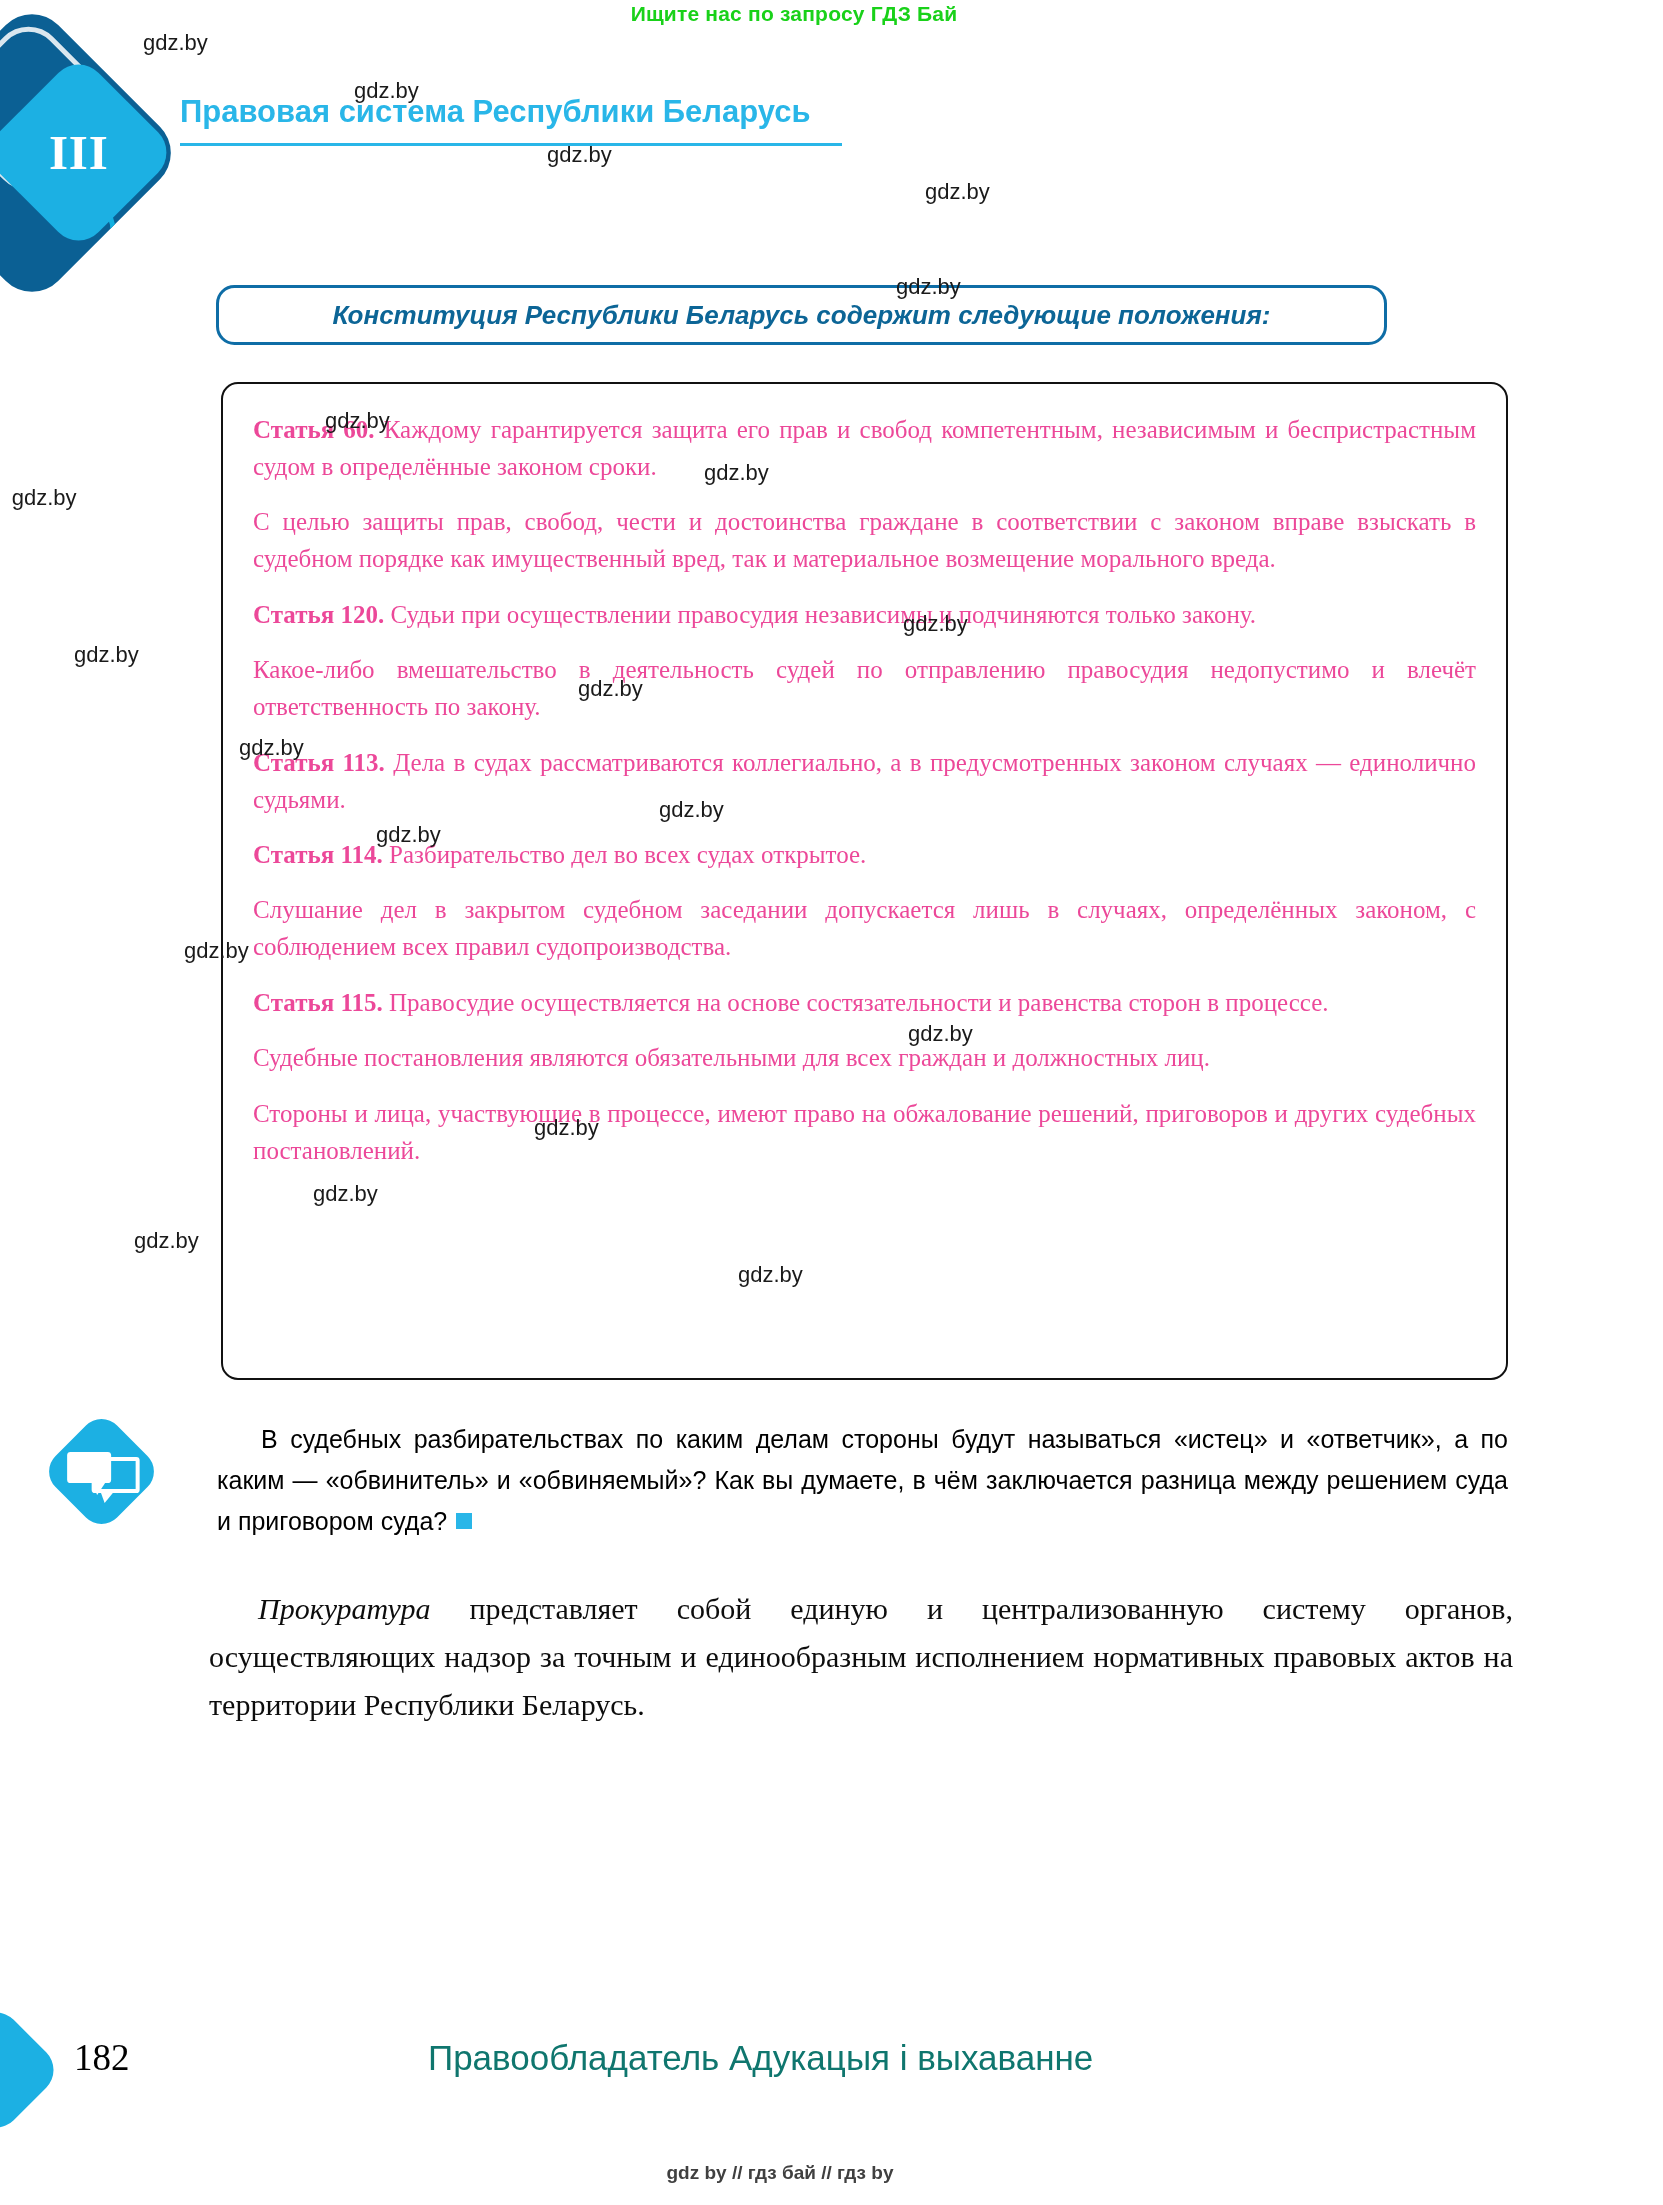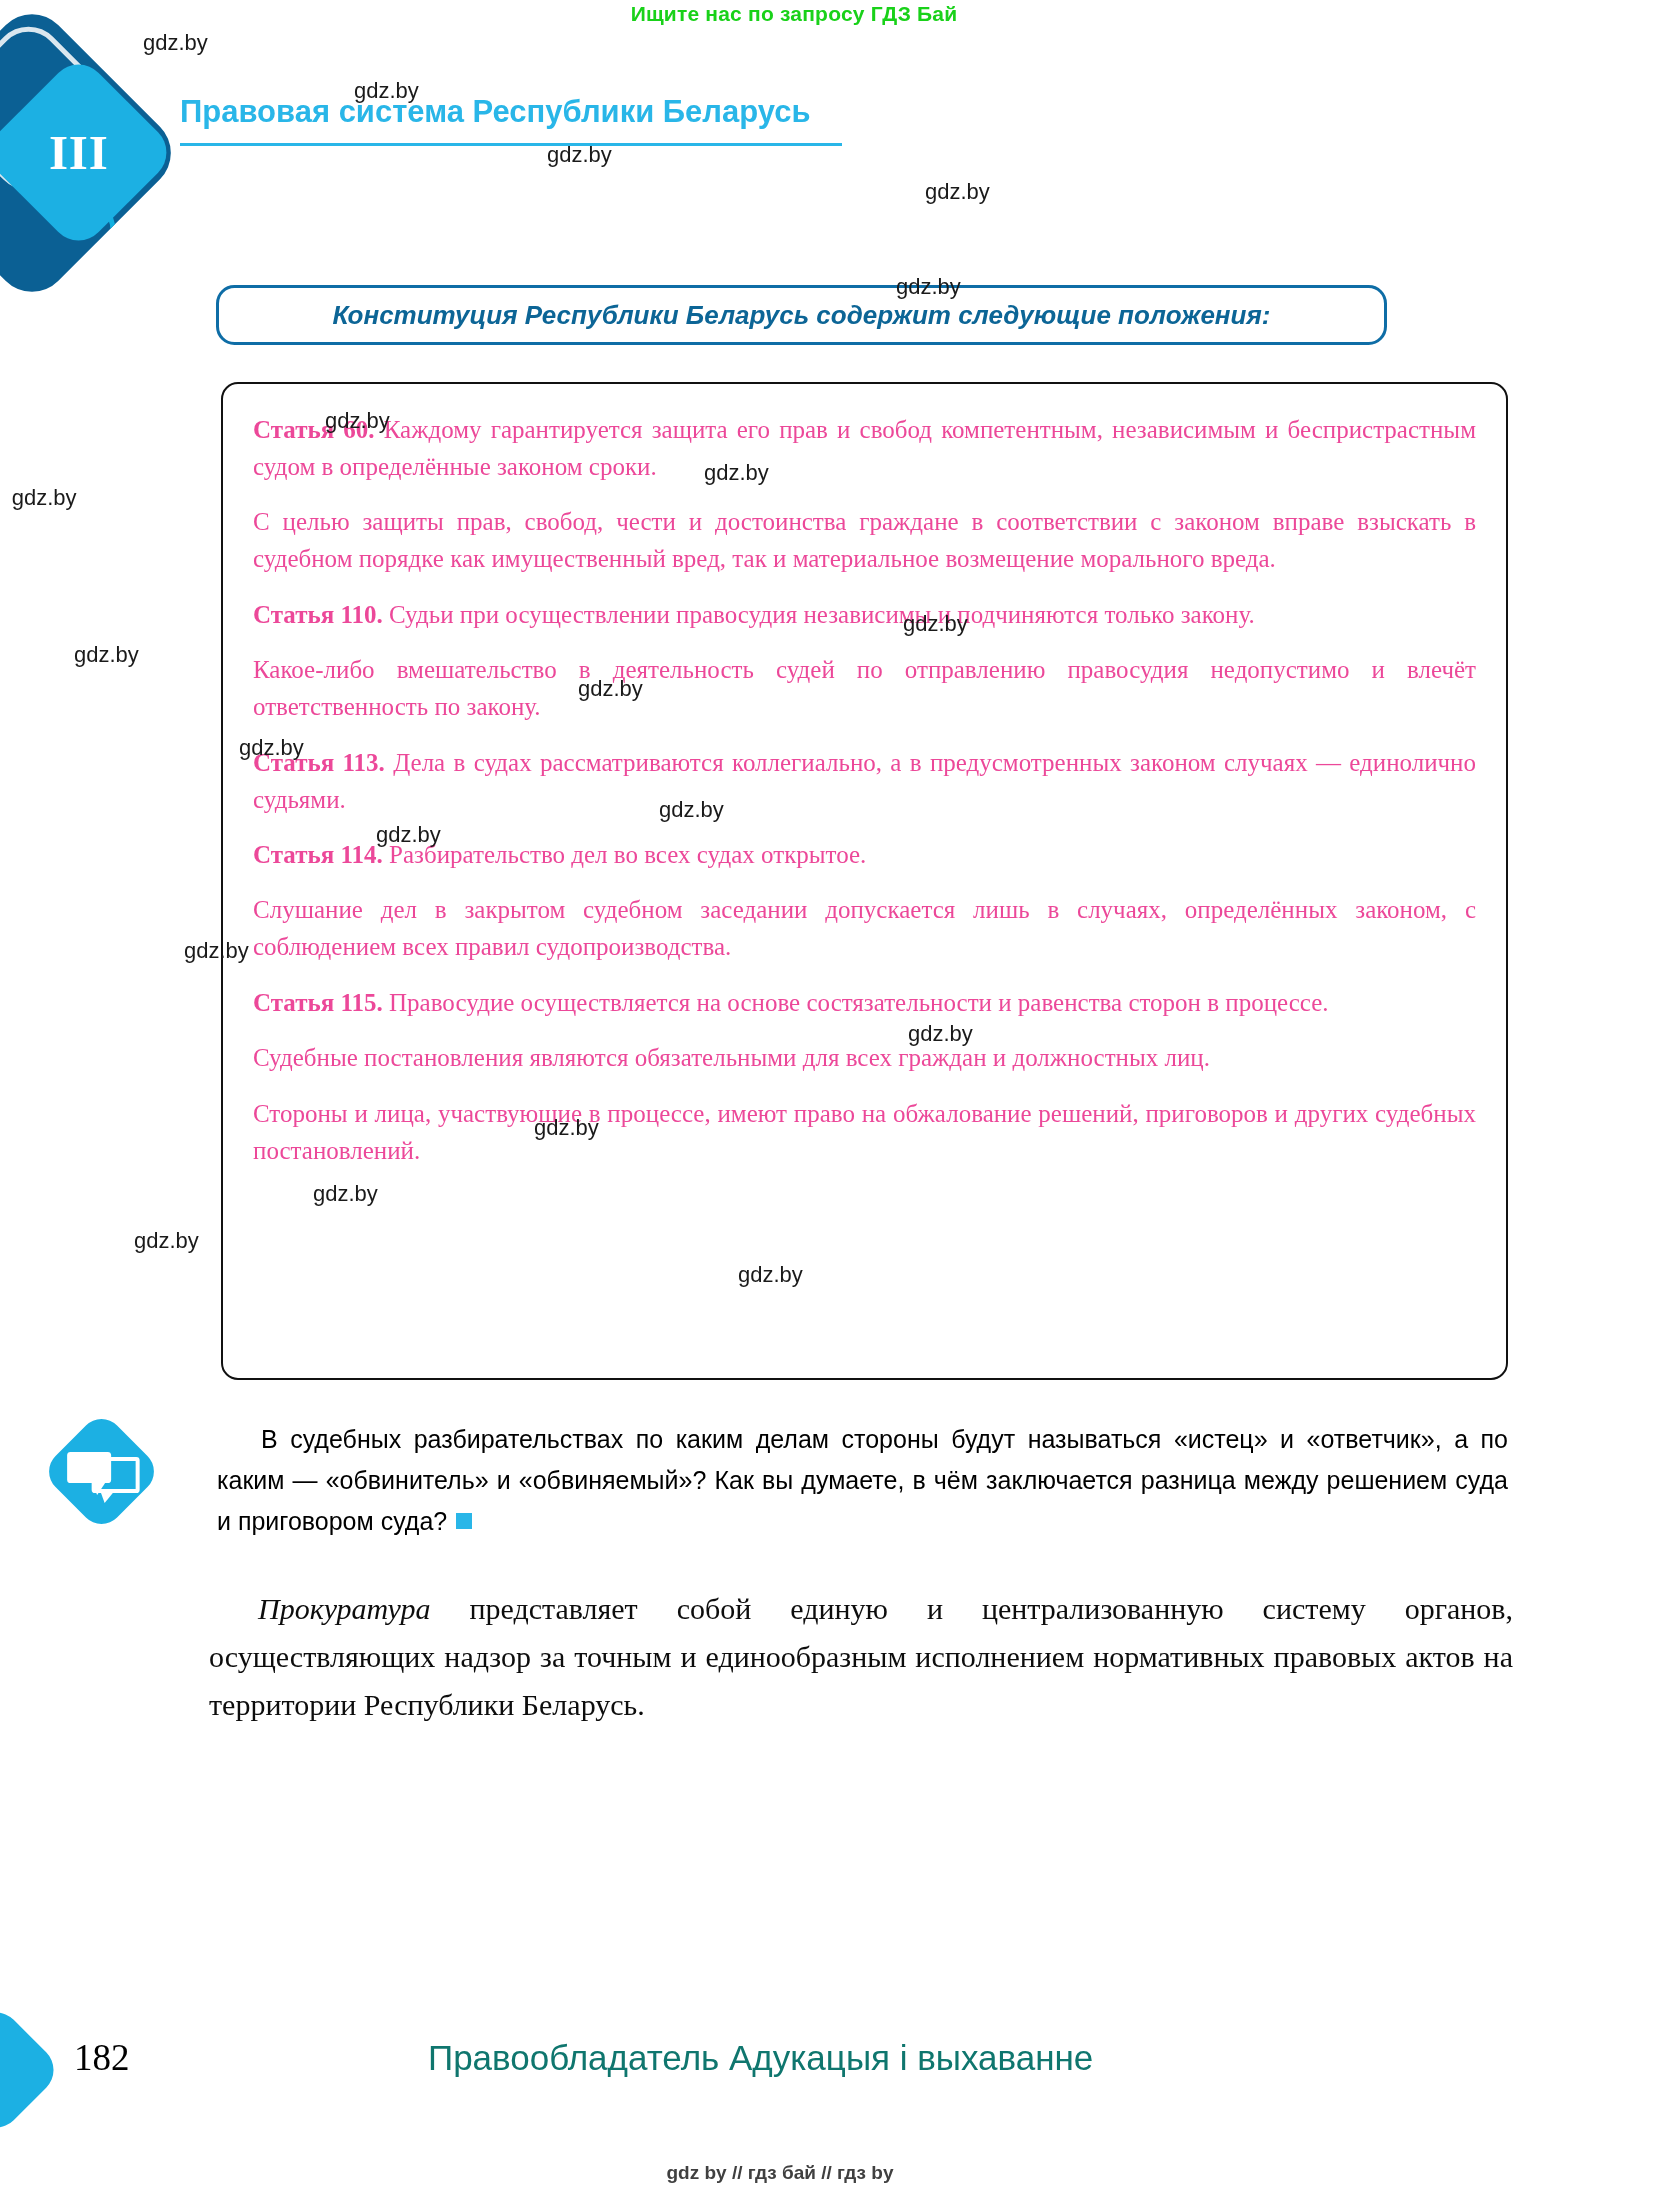--- a/index.html
+++ b/index.html
@@ -305,21 +305,21 @@
 </div>
 
 <div class="art-box">
   <p class="art-p">
     <b>Статья 60.</b><span> Каждому гарантируется защита его прав и свобод компетентным, независимым и беспристрастным судом в определённые законом сроки.</span>
   </p>
   <p class="art-p">
     <span>С целью защиты прав, свобод, чести и достоинства граждане в соответствии с законом вправе взыскать в судебном порядке как имущественный вред, так и материальное возмещение морального вреда.</span>
   </p>
   <p class="art-p spread">
-    <b>Статья 110.</b><span> Судьи при осуществлении правосудия независимы и подчиняются только закону.</span>
+    <b>Статья 120.</b><span> Судьи при осуществлении правосудия независимы и подчиняются только закону.</span>
   </p>
   <p class="art-p">
     <span>Какое-либо вмешательство в деятельность судей по отправлению правосудия недопустимо и влечёт ответственность по закону.</span>
   </p>
   <p class="art-p">
     <b>Статья 113.</b><span> Дела в судах рассматриваются коллегиально, а в предусмотренных законом случаях — единолично судьями.</span>
   </p>
   <p class="art-p">
     <b>Статья 114.</b><span> Разбирательство дел во всех судах открытое.</span>
   </p>

